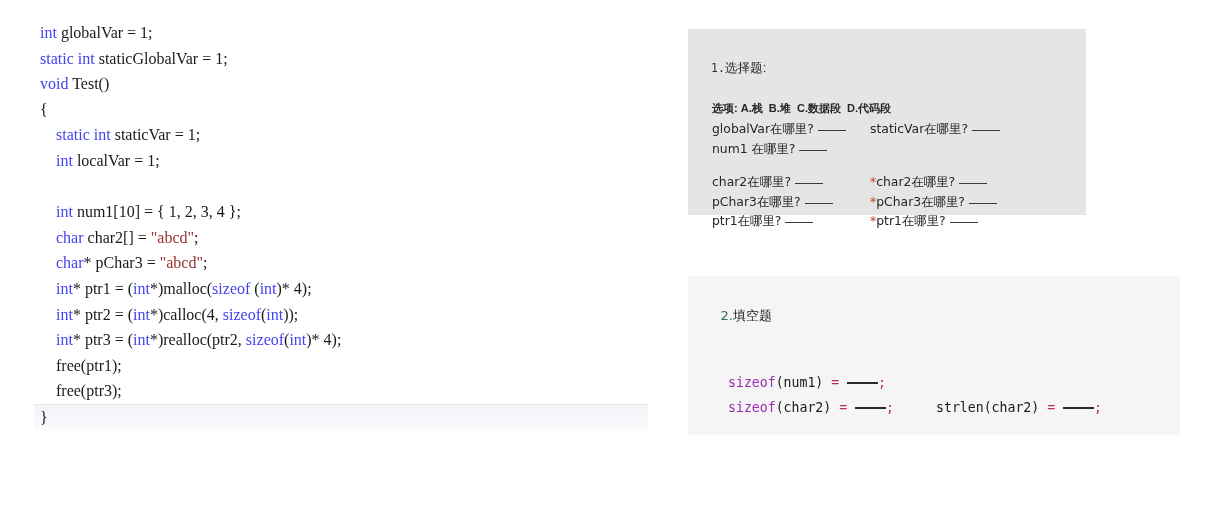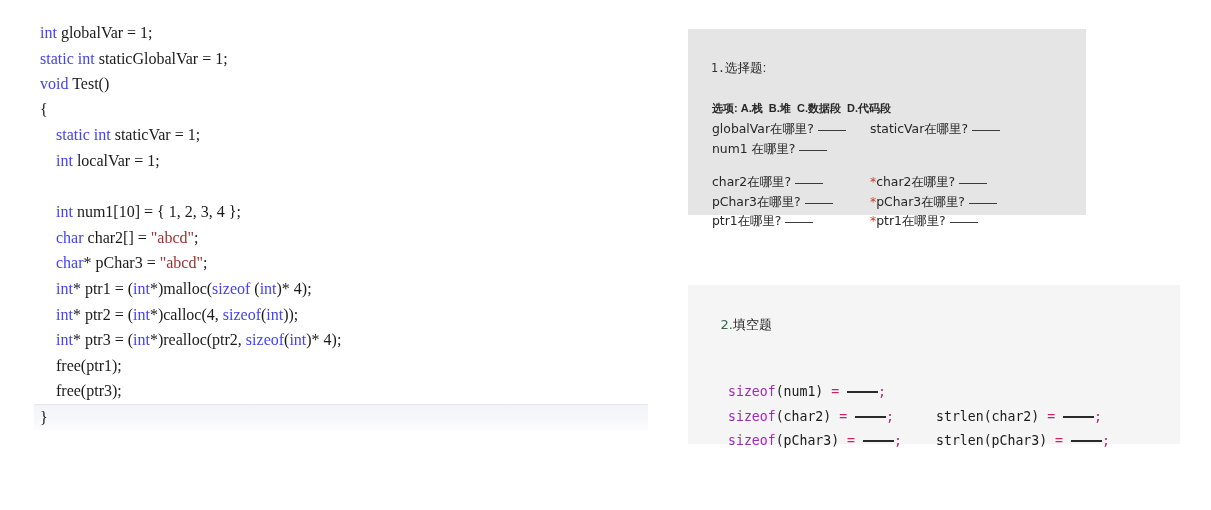--- a/index.html
+++ b/index.html
@@ -98,21 +98,21 @@
     vertical-align: 2px;
     height: 9px;
   }
   .ul.w4 { width: 28px; }
   .gap-row { height: 14px; }
 
   
   #panel-fill {
     position: absolute;
     left: 688px;
-    top: 285px;
+    top: 276px;
     width: 492px;
     height: 159px;
     background: #f5f5f5;
     box-sizing: border-box;
     padding: 10px 0 0 16px;
   }
   #panel-fill .f-head {
     font-size: 13px;
     color: #2b4f3a;
     line-height: 20px;
@@ -168,15 +168,14 @@
 </div>
 
 <div id="panel-fill">
   <div class="f-head">
     <span class="fnum">2.</span><span class="fcn">填空题</span>
   </div>
   <div class="f-spacer"></div>
   <div id="fill-rows">
       <div class="frow"><span class="c1"><span class="sz">sizeof</span><span class="id">(num1) </span><span class="eq">= </span><span class="fl"></span><span class="sc">;</span></span></div>
       <div class="frow"><span class="c1"><span class="sz">sizeof</span><span class="id">(char2) </span><span class="eq">= </span><span class="fl"></span><span class="sc">;</span></span><span><span class="sl">strlen</span><span class="id">(char2) </span><span class="eq">= </span><span class="fl"></span><span class="sc">;</span></span></div>
-      <div class="frow"><span class="c1"><span class="sz">sizeof</span><span class="id">(pChar3) </span><span class="eq">= </span><span class="fl"></span><span class="sc">;</span></span><span><span class="sl">strlen</span><span class="id">(pChar3) </span><span class="eq">= </span><span class="fl"></span><span class="sc">;</span></span></div>
     </div>
 </div>
 
 </body></html>

